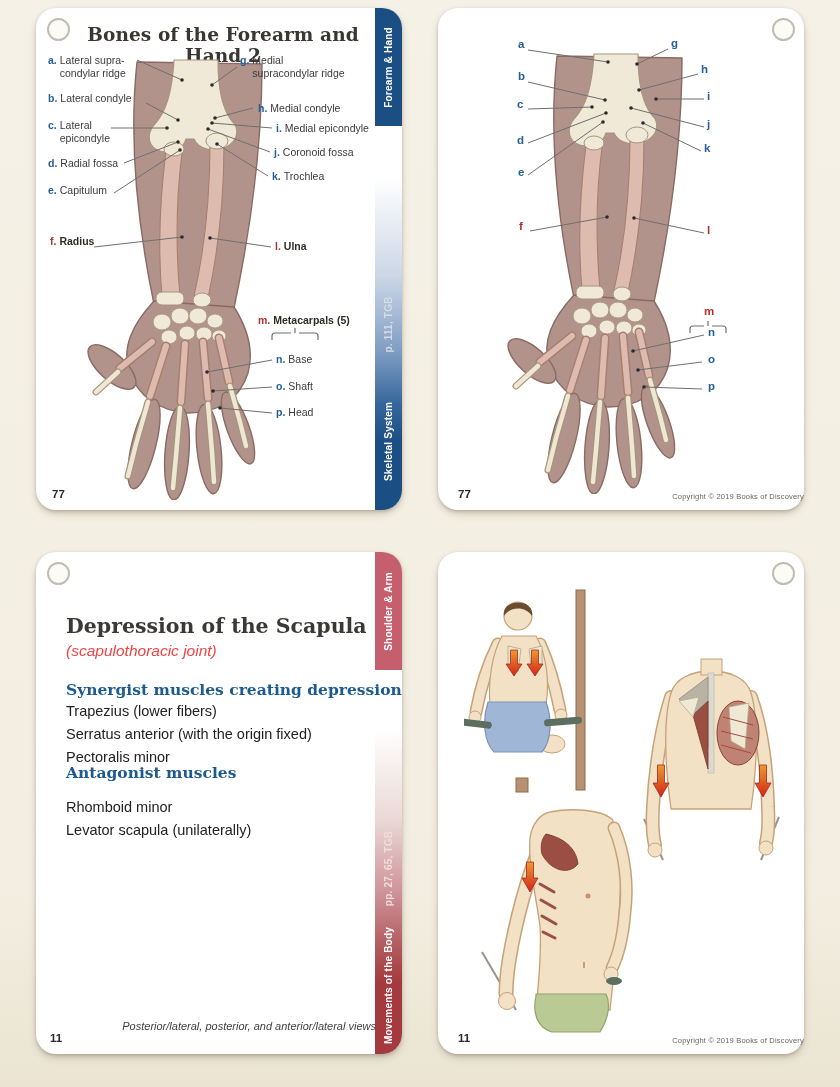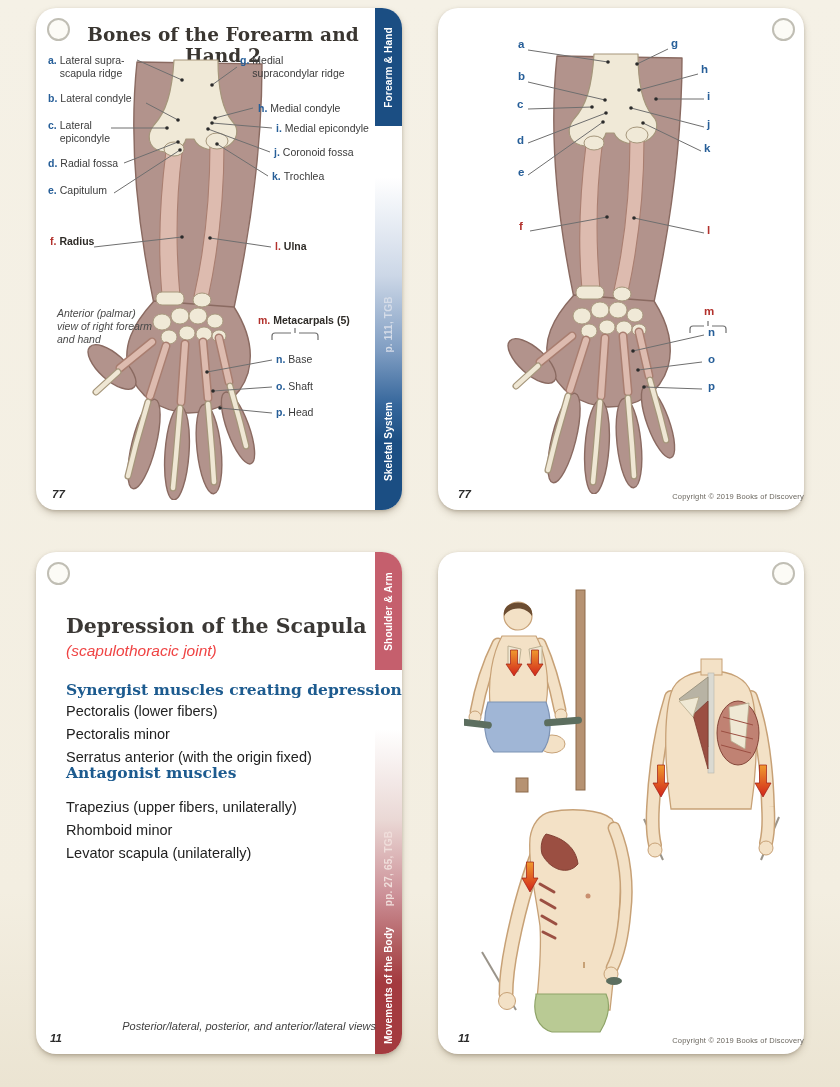--- a/index.html
+++ b/index.html
@@ -45,21 +45,21 @@
   .lbl{position:absolute;display:flex;align-items:flex-start;font-size:10.5px;line-height:12.5px;color:#3b3b3b;}
   .lbl .lt{font-weight:bold;margin-right:3px;}
   .lt.lb{color:#265e98;} .lt.lr{color:#b2312c;}
   .lbl .tx{white-space:pre-line;}
   .lbl.bt .tx{font-weight:bold;color:#2f2c28;}
   .cap{
     position:absolute;font-style:italic;font-size:10.5px;line-height:13px;
     color:#4a4a4a;white-space:pre-line;
   }
   .pgnum{
-    position:absolute;left:16px;bottom:10px;font-weight:bold;font-style:italic;
+    position:absolute;left:16px;bottom:10px;font-weight:bold;
     font-size:11.5px;color:#2b2b2b;
   }
   .copyr{
     position:absolute;left:0;right:0;bottom:9px;text-align:right;
     font-size:7.5px;color:#6b675f;letter-spacing:.2px;
   }
   .lines{position:absolute;left:0;top:0;pointer-events:none;}
   
   .ltr{position:absolute;font-weight:bold;font-size:11.5px;}
   .ltr.lb{color:#265e98;} .ltr.lr{color:#b2312c;}
@@ -199,21 +199,21 @@
       <circle cx="171" cy="364" r="1.8"></circle>
         <circle cx="177" cy="383" r="1.8"></circle>
       <circle cx="184" cy="400" r="1.8"></circle>
     </g>
     <path d="M236,332 L236,328 Q236,325 239,325 L255,325 M282,332 L282,328 Q282,325 279,325 L263,325 M259,325 L259,320" fill="none" stroke="#6f6f6f" stroke-width="1.2"></path>
   </svg>
 
   <div class="lbl" style="left:12px;top:46px;">
       <span class="lt lb">a.</span>
       <span class="tx">Lateral supra-
-scapula ridge</span>
+condylar ridge</span>
     </div>
   <div class="lbl" style="left:12px;top:84px;">
       <span class="lt lb">b.</span>
       <span class="tx">Lateral condyle</span>
     </div>
   <div class="lbl" style="left:12px;top:111px;">
       <span class="lt lb">c.</span>
       <span class="tx">Lateral
 epicondyle</span>
     </div>
@@ -264,23 +264,20 @@
     </div>
   <div class="lbl" style="left:240px;top:372px;">
       <span class="lt lb">o.</span>
       <span class="tx">Shaft</span>
     </div>
   <div class="lbl" style="left:240px;top:398px;">
       <span class="lt lb">p.</span>
       <span class="tx">Head</span>
     </div>
 
-  <div class="cap" style="left:21px;top:299px;">Anterior (palmar)
-view of right forearm
-and hand</div>
   <div class="pgnum">77</div>
 </div>
 
 <div class="card" id="card2">
   <div class="hole hr"></div>
 
   <svg class="illus" style="left:64px;top:34px;" width="230" height="452" viewBox="0 0 230 452">
     <use href="#arm" xlink:href="#arm"></use>
   </svg>
 
@@ -355,28 +352,27 @@
     </div>
   <div class="vwrap bmain">
       <span>Movements of the Body</span>
     </div>
 
   <div class="c3-title">Depression of the Scapula</div>
   <div class="c3-sub">(scapulothoracic joint)</div>
 
   <div class="c3-head" style="top:128px;">Synergist muscles creating depression</div>
   <div class="c3-list" style="top:148px;">
-    <div>Pectoralis (lower fibers)</div>
+    <div>Trapezius (lower fibers)</div>
+    <div>Serratus anterior (with the origin fixed)</div>
     <div>Pectoralis minor</div>
-    <div>Serratus anterior (with the origin fixed)</div>
   </div>
 
   <div class="c3-head" style="top:211px;">Antagonist muscles</div>
   <div class="c3-list" style="top:244px;">
-    <div>Trapezius (upper fibers, unilaterally)</div>
     <div>Rhomboid minor</div>
     <div>Levator scapula (unilaterally)</div>
   </div>
 
   <div class="c3-cap">Posterior/lateral, posterior, and anterior/lateral views</div>
   <div class="pgnum" style="left:14px;">11</div>
 </div>
 
 <div class="card" id="card4">
   <div class="hole hr"></div>

